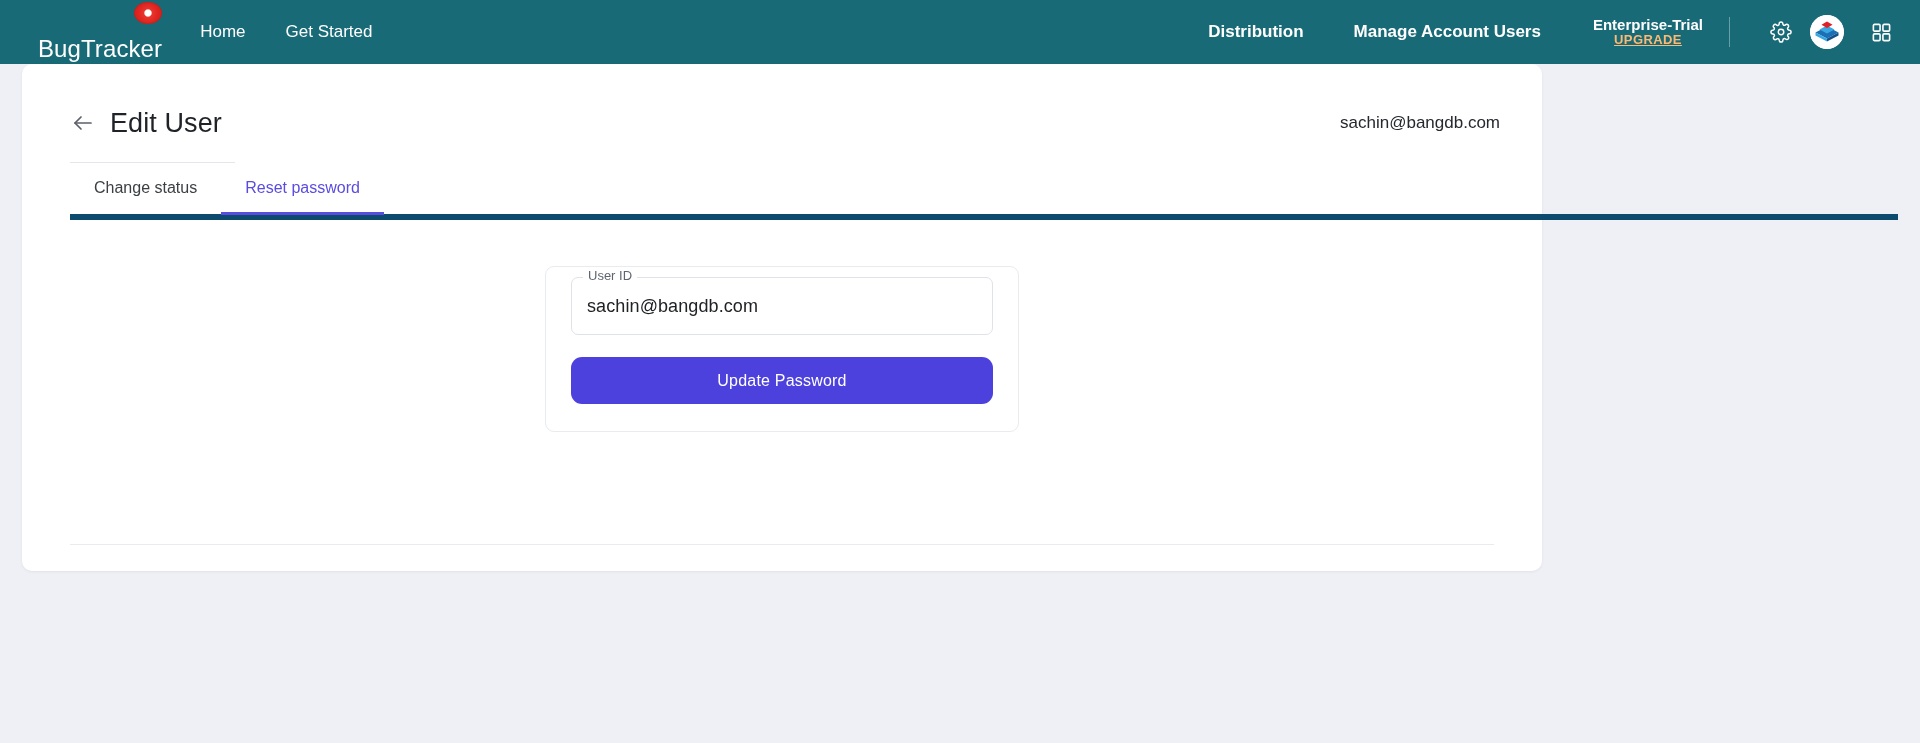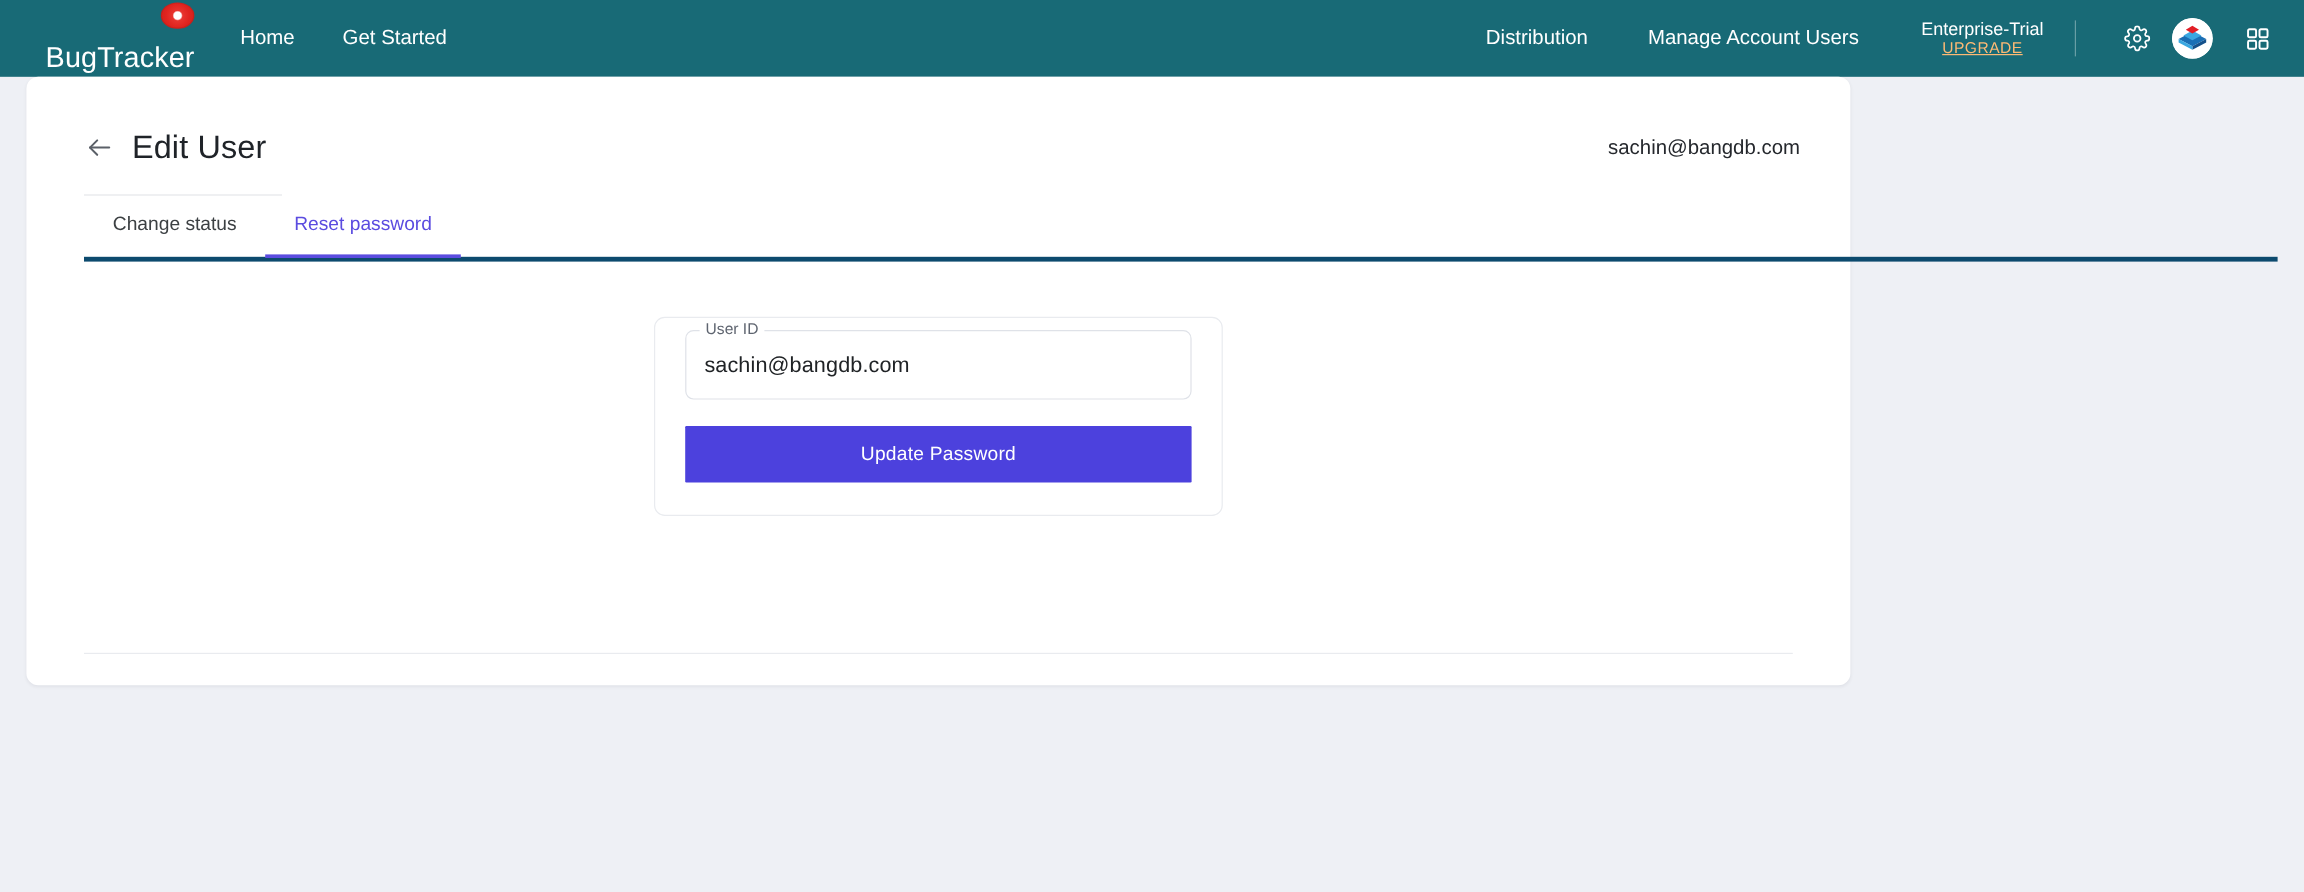--- a/index.html
+++ b/index.html
@@ -62,20 +62,21 @@
     white-space: nowrap;
     cursor: pointer;
     text-decoration: none;
   }
 
   .nav-right {
     margin-left: auto;
     display: flex;
     align-items: center;
     gap: 0;
+    font-weight: bold;
   }
 
   .nav-right .nav-link { margin-left: 50px; }
 
   .plan-block {
     margin-left: 52px;
     display: flex;
     flex-direction: column;
     align-items: center;
     line-height: 1.15;
@@ -180,21 +181,21 @@
   .tabs-rule {
     width: 165px;
     height: 1px;
     background: #e4e6ea;
     margin-bottom: 0;
   }
 
   .tabs {
     display: flex;
     align-items: stretch;
-    border-bottom: 4px solid #0c4a6e;
+    border-bottom: 6px solid #0c4a6e;
     width: 1828px;
   }
 
   .tab {
     padding: 16px 24px 15px 24px;
     font-size: 16px;
     color: #3c4043;
     cursor: pointer;
     border-bottom: 3px solid transparent;
     margin-bottom: -1px;
@@ -255,21 +256,21 @@
   }
 
   .primary-btn {
     display: block;
     width: 100%;
     height: 47px;
     margin-top: 22px;
     background: #4c41dd;
     color: #ffffff;
     border: none;
-    border-radius: 1px;
+    border-radius: 11px;
     font-size: 16px;
     font-family: inherit;
     cursor: pointer;
     letter-spacing: .2px;
   }
 
   
   .panel-bottom-rule {
     position: absolute;
     left: 48px;

